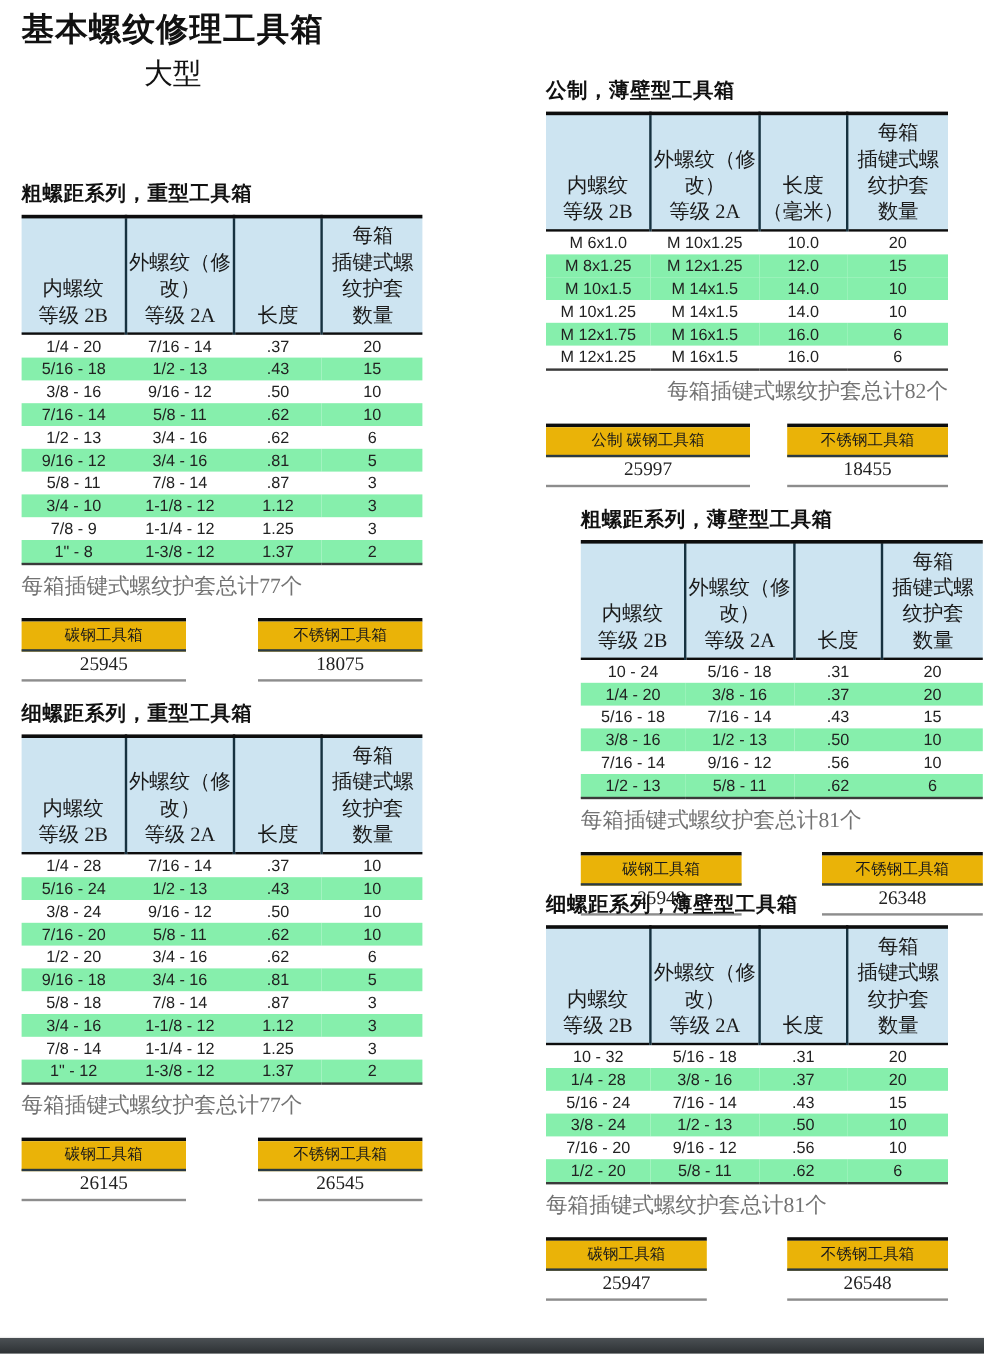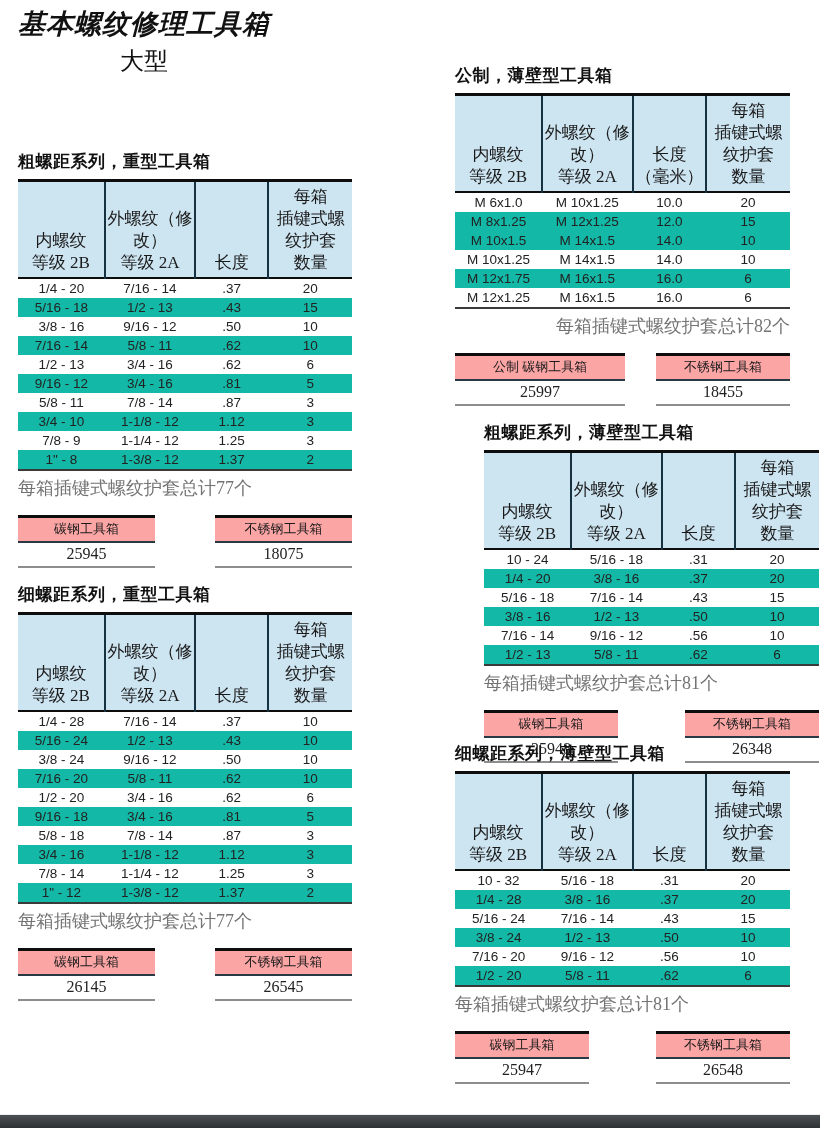--- a/index.html
+++ b/index.html
@@ -5,21 +5,21 @@
   html,body { margin:0; padding:0; }
   body {
     width:820px; height:1128px; position:relative; background:#ffffff;
     font-family:"Liberation Serif", serif; color:#1a1a1a; overflow:hidden;
   }
 
   
   #page-header { position:absolute; left:18px; top:6px; }
   #page-title {
     margin:0; font-family:"Liberation Sans", sans-serif;
-    font-size:27px; font-weight:700; letter-spacing:1px; color:#111;font-style:italic;
+    font-size:27px; font-weight:700; letter-spacing:1px; color:#111;
   }
   #page-subtitle {
     font-family:"Liberation Sans", sans-serif; font-size:24px;
     margin-top:3px; color:#111;text-align:center;
   }
 
   
   .sec { position:absolute; }
   #sec-coarse-heavy { left:18px;  top:150px; width:334px; }
   #sec-fine-heavy   { left:18px;  top:583px; width:334px; }
@@ -44,33 +44,33 @@
     font-weight:normal; font-size:17px; line-height:1.3;
     vertical-align:bottom; padding:4px 1px 3px; white-space:pre-line;
     border-right:2px solid #16313f; color:#1a1a1a;
   }
   thead th:last-child { border-right:none; }
   tbody { border-bottom:2px solid #3a3a3a; }
   tbody td {
     text-align:center; font-family:"Liberation Sans", sans-serif;
     font-size:13.5px; height:19px; padding:0; color:#222;
   }
-  tbody tr.stripe { background:#14b8a6; }
+  tbody tr.stripe { background:#86efac; }
 
   
   .footnote { font-size:18px; margin-top:5px; color:#737373; }
   .footnote.right { text-align:right; }
 
   
   .boxes { display:flex; justify-content:space-between; margin-top:15px; }
   .box { width:137px; border-top:3px solid #0d0d0d; }
   #sec-metric-thin .box, #sec-coarse-thin .box, #sec-fine-thin .box { width:134px; }
   #sec-metric-thin .box:first-child { width:170px; }
   .box-label {
-    background:#fca5a5; text-align:center; font-size:13px;
+    background:#eab308; text-align:center; font-size:13px;
     padding:2px 0 3px; border-bottom:2px solid #2a3a44; color:#1a1a1a;
   }
   .box-value {
     text-align:center; font-size:16px; padding:2px 0 3px;
     border-bottom:2px solid #8d8d8d; color:#222;
   }
 
   
   #bottom-bar {
     position:absolute; left:0; bottom:0; width:100%; height:13px;

